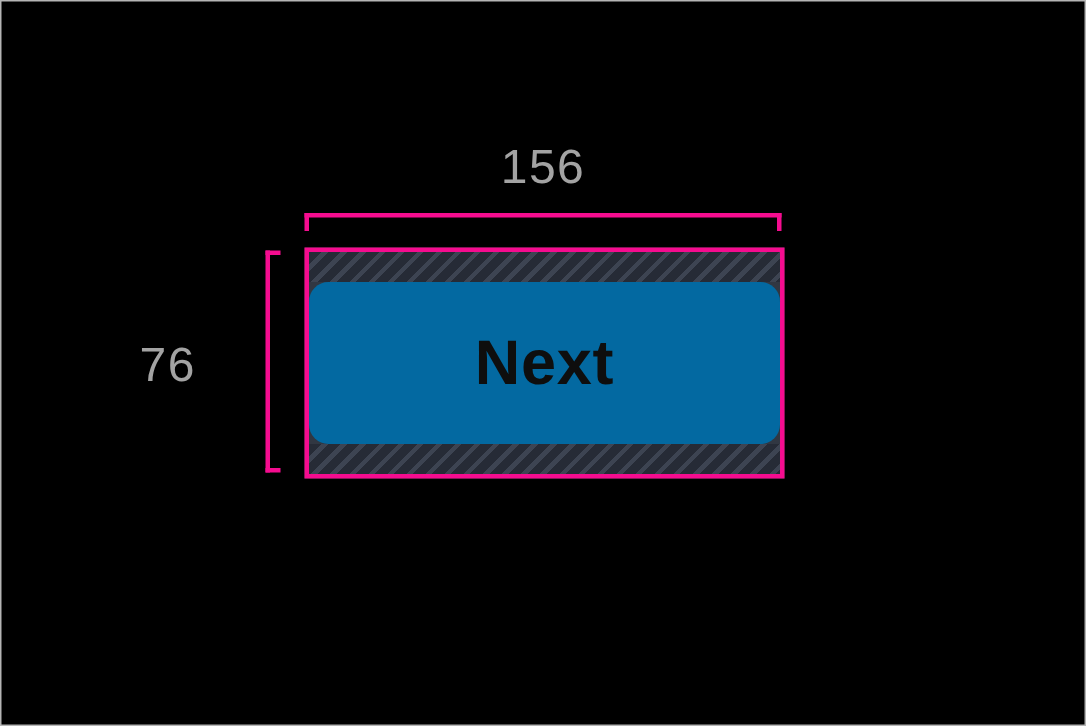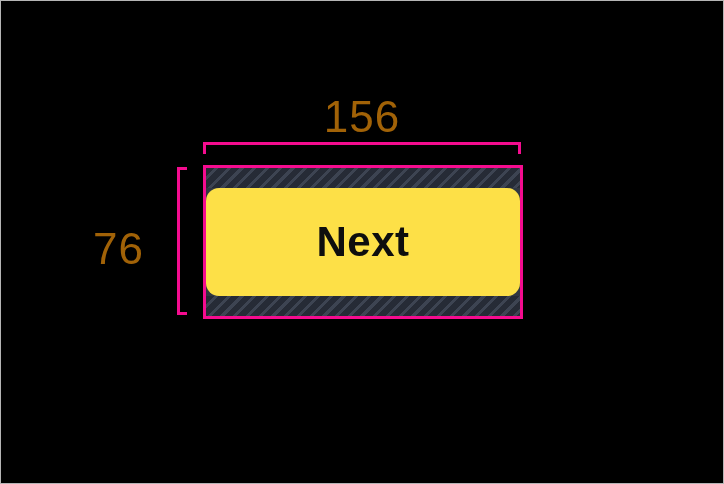--- a/index.html
+++ b/index.html
@@ -14,22 +14,22 @@
     height: 484px;
     box-sizing: border-box;
     background: #000000;
     border: 1px solid #b5b5b5;
     overflow: hidden;
   }
 
   
   .dim-label {
     position: absolute;
-    color: #a16207;
-    font-size: 44px;
+    color: #a3a3a3;
+    font-size: 32px;
     font-weight: 400;
     letter-spacing: 1px;
     line-height: 1;
   }
   .dim-label.width {
     left: 202px;
     top: 94px;
     width: 318px;
     text-align: center;
   }
@@ -86,21 +86,21 @@
       #262b36 6px,
       #3d4452 6px,
       #3d4452 9px
     );
   }
   .next-button {
     flex: 1 1 auto;
     margin: 0;
     border: none;
     border-radius: 13px;
-    background: #fde047;
+    background: #0369a1;
     color: #0e0e0e;
     font-family: "Liberation Sans", "DejaVu Sans", sans-serif;
     font-size: 42px;
     font-weight: 700;
     letter-spacing: 0.5px;
     display: flex;
     align-items: center;
     justify-content: center;
     cursor: pointer;
     padding: 0;

